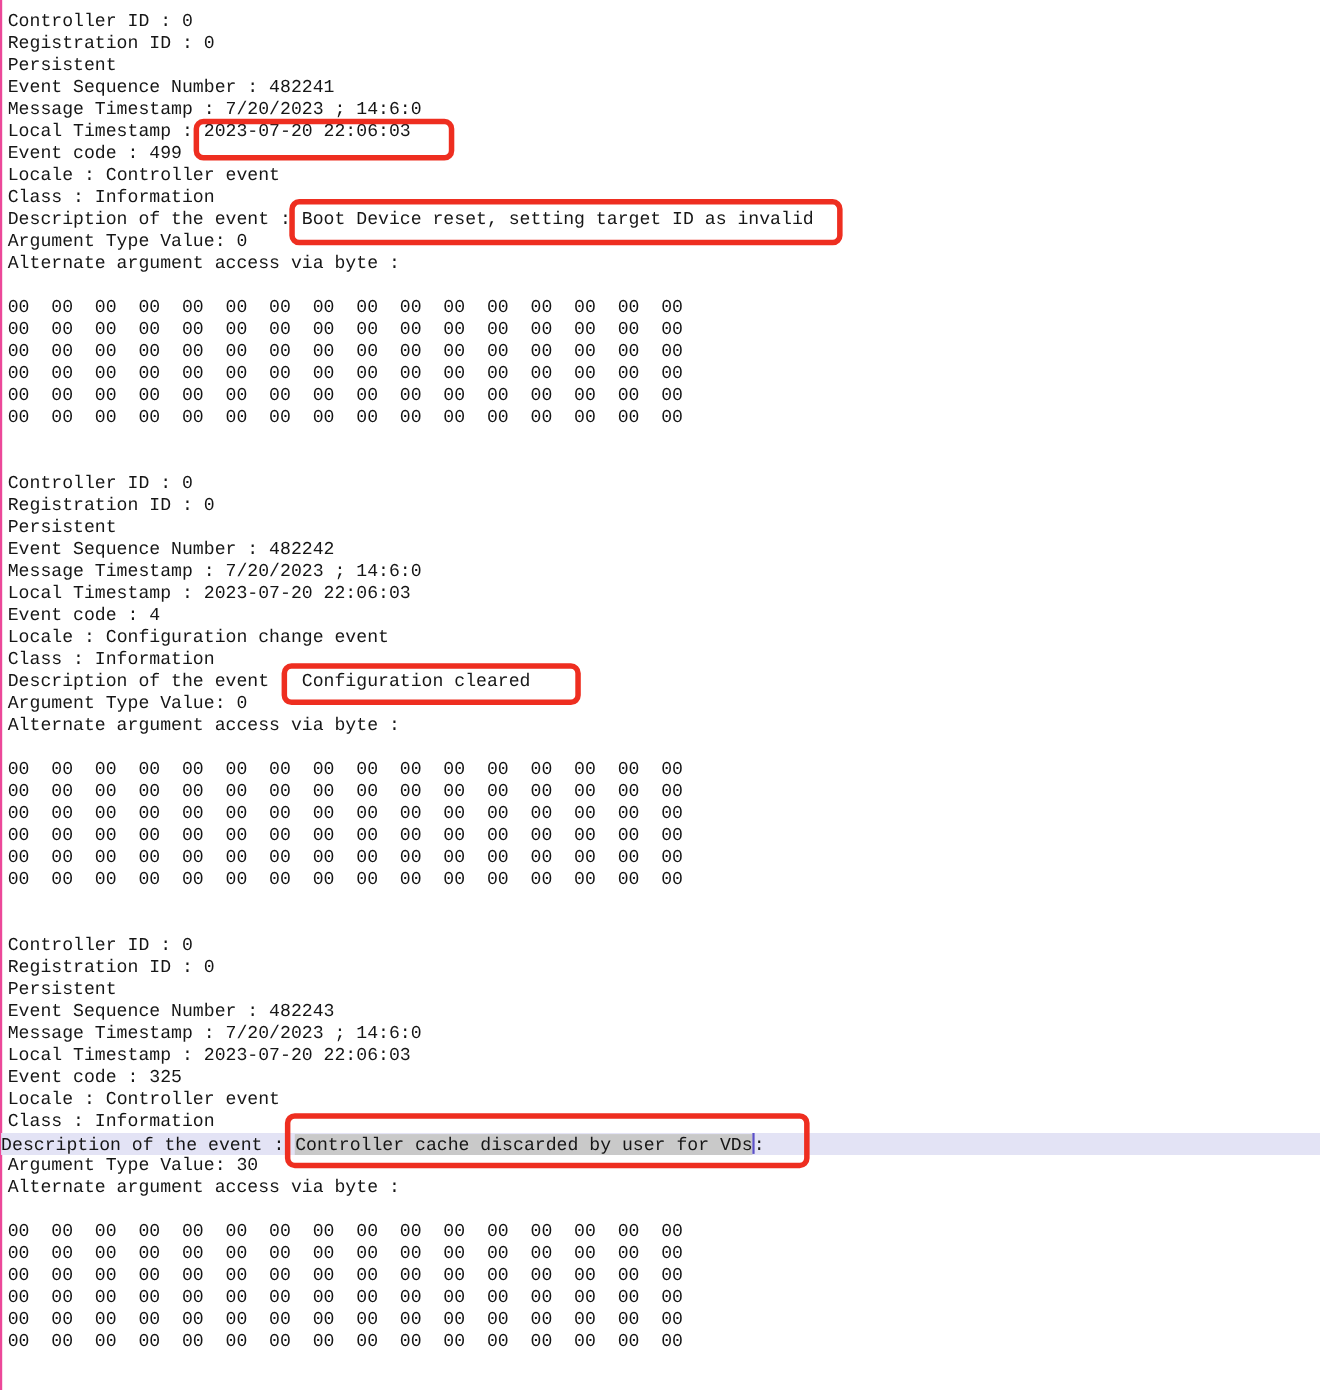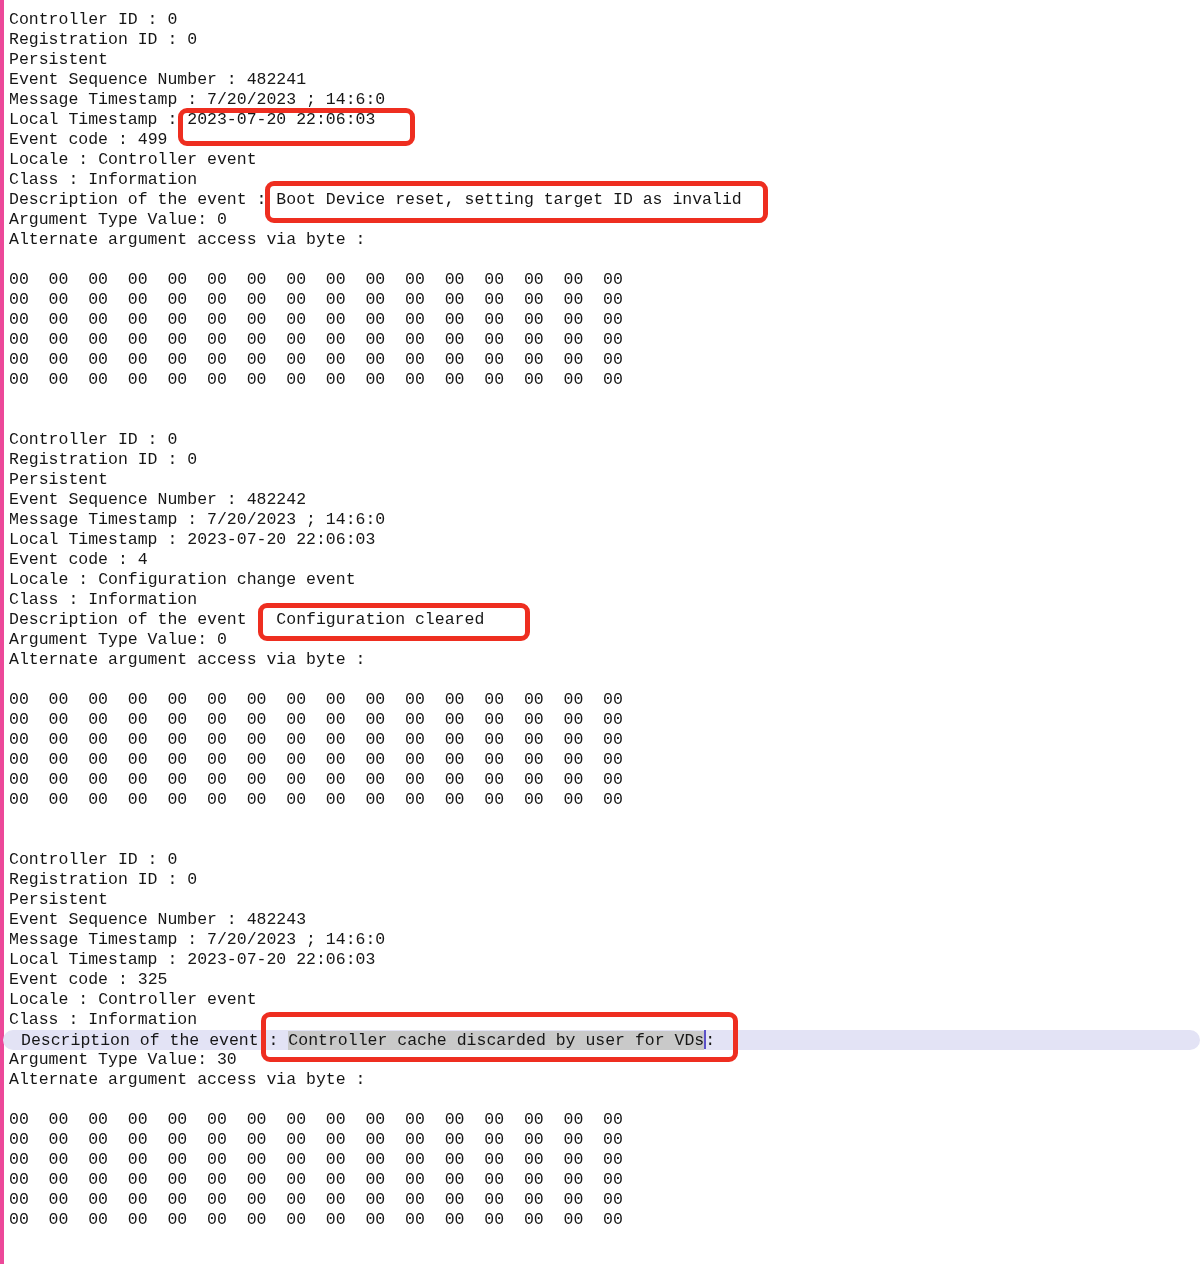--- a/index.html
+++ b/index.html
@@ -2,32 +2,32 @@
 <html><head>
 <meta charset="utf-8">
 <style>
   html,body{margin:0;padding:0;}
   body{
     width:1200px;height:1264px;background:#ffffff;overflow:hidden;
     font-family:"Liberation Mono","DejaVu Sans Mono",monospace;
   }
   .page{
     position:relative;width:1200px;height:1264px;box-sizing:border-box;
-    background:#ffffff;border-left:4px solid #ec4899;
+    background:#ffffff;border-left:2px solid #ec4899;
   }
   #log{
     padding:10px 0 0 5px;
     font-size:16.5px;line-height:20px;color:#161616;
     white-space:pre;
   }
   .line{position:relative;height:20px;white-space:pre;}
   .blank{height:20px;}
   .current-line{
     background:#e3e3f5;
-    margin-left:-6px;padding-left:18px;border-radius:10px;
+    margin-left:-6px;padding-left:0;
   }
   .selected{background:#c9c9c9;}
   .caret{
     display:inline-block;width:2px;height:19px;background:#5b50c8;
     vertical-align:-4px;margin:0 -1px 0 0;
   }
   .redbox{
     position:absolute;box-sizing:border-box;
     border:5px solid #ee2e20;border-radius:9px;
     z-index:5;pointer-events:none;

